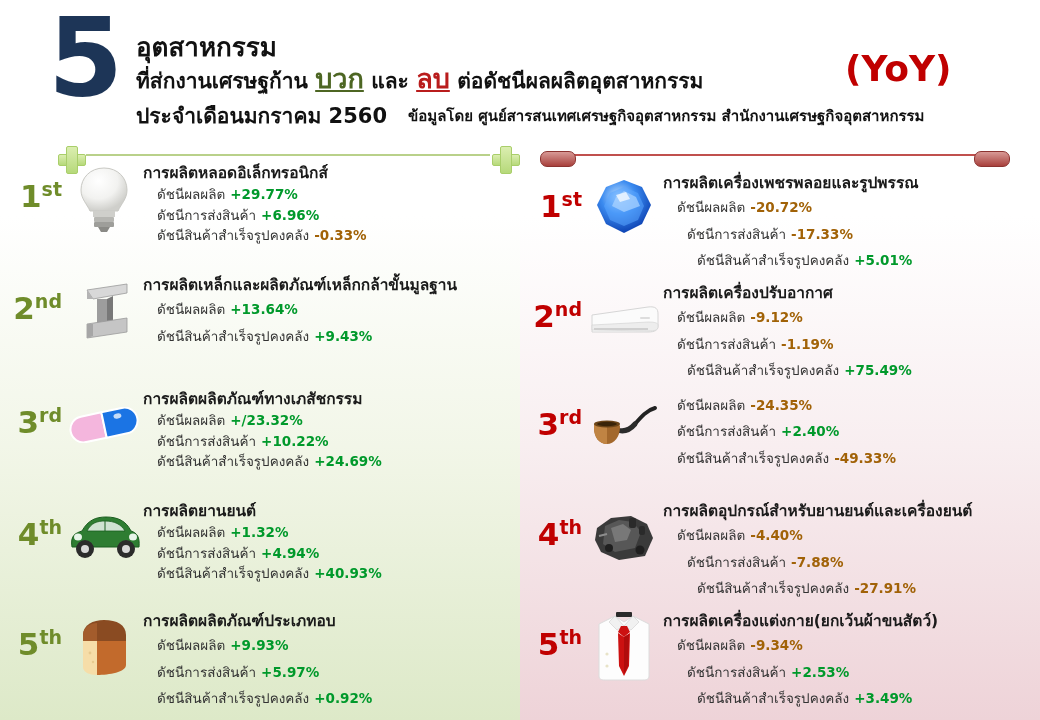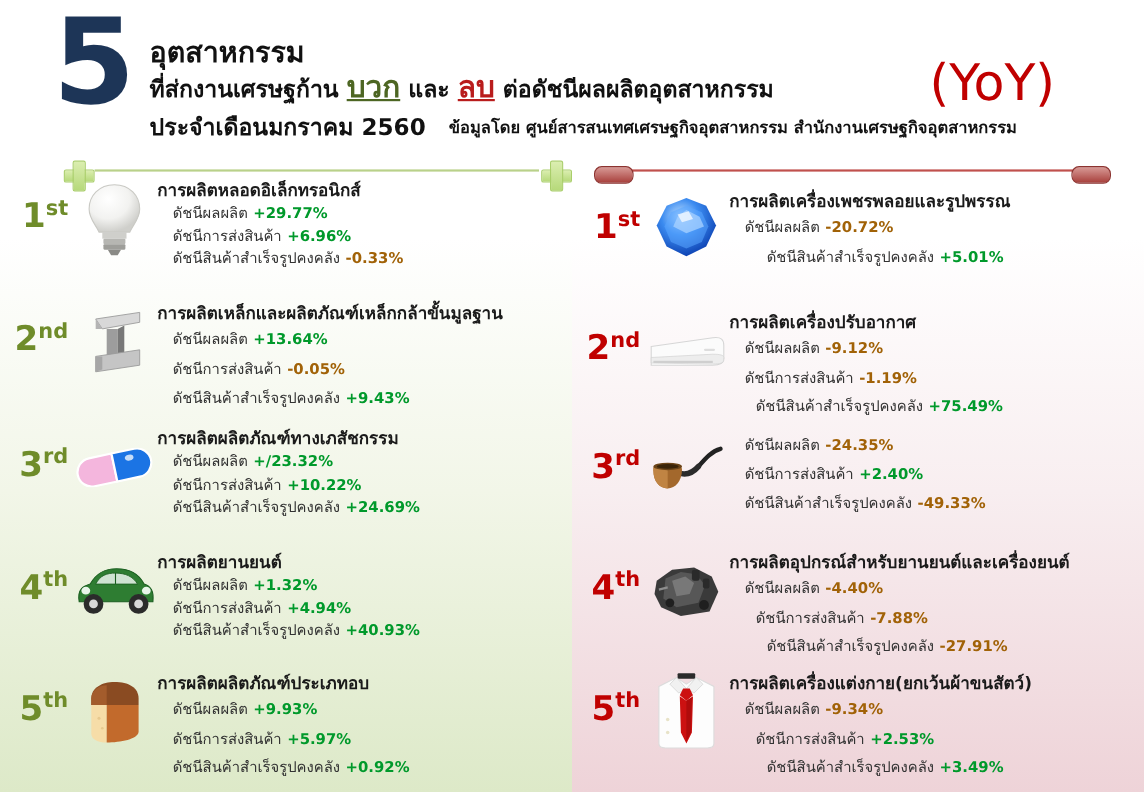--- a/index.html
+++ b/index.html
@@ -38,21 +38,21 @@
   .hdr-line3{
     position:absolute;left:136px;top:99px;
     font-size:21px;font-weight:bold;color:#111111;white-space:nowrap;
   }
   .hdr-source{
     position:absolute;left:408px;top:104px;
     font-size:15px;font-weight:bold;color:#111111;white-space:nowrap;
   }
   .yoy{
     position:absolute;left:845px;top:48px;
-    font-size:46px;font-weight:normal;color:#c00000;white-space:nowrap;
+    font-size:36px;font-weight:bold;color:#c00000;white-space:nowrap;
   }
 
   
   .divider{position:absolute;height:30px;}
   .divider .rule{position:absolute;top:14px;height:2px;}
   .div-left{left:58px;top:140px;width:460px;}
   .div-left .rule{left:28px;right:28px;background:#b9d18a;}
   .div-right{left:540px;top:140px;width:470px;}
   .div-right .rule{left:26px;right:26px;background:#c0504d;}
 
@@ -190,23 +190,20 @@
           <polygon points="14,44 54,38 54,52 14,58" fill="#c5c5c5" stroke="#9a9a9a" stroke-width="0.8"></polygon>
           <polygon points="14,44 14,58 20,56 20,44" fill="#a6a6a6"></polygon>
         </svg>
       </div>
       <div class="body">
         <div class="title">การผลิตเหล็กและผลิตภัณฑ์เหล็กกล้าขั้นมูลฐาน</div>
         <div class="row indent1">
           <span class="lbl">ดัชนีผลผลิต</span><span class="val up">+13.64%</span>
         </div>
         <div class="row indent1">
-          <span class="lbl">ดัชนีการส่งสินค้า</span><span class="val down">-0.05%</span>
-        </div>
-        <div class="row indent1">
           <span class="lbl">ดัชนีสินค้าสำเร็จรูปคงคลัง</span><span class="val up">+9.43%</span>
         </div>
       </div>
     </div>
 
     <div class="item" style="top:226px;">
       <div class="rank"><span>3</span><sup>rd</sup></div>
       <div class="icon-box">
         <svg width="70" height="36" viewBox="0 0 70 36">
           <g transform="rotate(-12 35 18)">
@@ -304,20 +301,23 @@
           <polygon points="32,9 46,15 52,28 46,42 32,48 18,42 12,28 18,15" fill="#5aa6ff" opacity="0.55"></polygon>
           <polygon points="32,13 44,19 48,28 32,34 20,28 24,19" fill="#a8d2ff" opacity="0.75"></polygon>
           <polygon points="24,17 34,14 38,21 28,24" fill="#ffffff" opacity="0.7"></polygon>
         </svg>
       </div>
       <div class="body">
         <div class="title">การผลิตเครื่องเพชรพลอยและรูปพรรณ</div>
         <div class="row indent1">
           <span class="lbl">ดัชนีผลผลิต</span><span class="val down">-20.72%</span>
         </div>
+        <div class="row indent2">
+          <span class="lbl">ดัชนีการส่งสินค้า</span><span class="val down">-17.33%</span>
+        </div>
         <div class="row indent3">
           <span class="lbl">ดัชนีสินค้าสำเร็จรูปคงคลัง</span><span class="val up">+5.01%</span>
         </div>
       </div>
     </div>
 
     <div class="item tspread" style="top:120px;">
       <div class="rank"><span>2</span><sup>nd</sup></div>
       <div class="icon-box">
         <svg width="76" height="40" viewBox="0 0 76 40">

